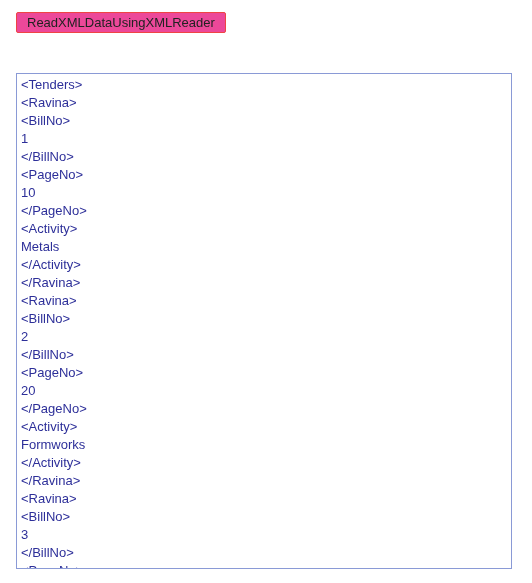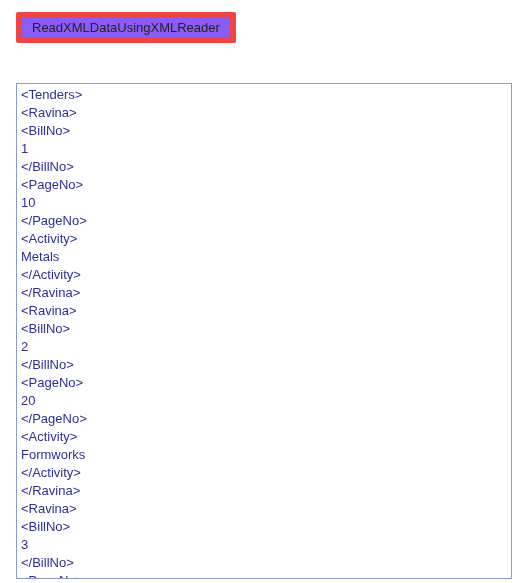--- a/index.html
+++ b/index.html
@@ -10,22 +10,22 @@
   }
   .wrap {
     padding: 12px 16px;
     width: 532px;
     box-sizing: border-box;
   }
   .btn {
     font-family: Arial, sans-serif;
     font-size: 13px;
     padding: 2px 10px;
-    background: #8b5cf6;
-    border: 6px solid #ef4444;
+    background: #ec4899;
+    border: 1px solid #ef4444;
     border-radius: 2px;
     cursor: pointer;
     color: #222;
   }
   .gap {
     height: 40px;
   }
   .output {
     width: 496px;
     height: 496px;

